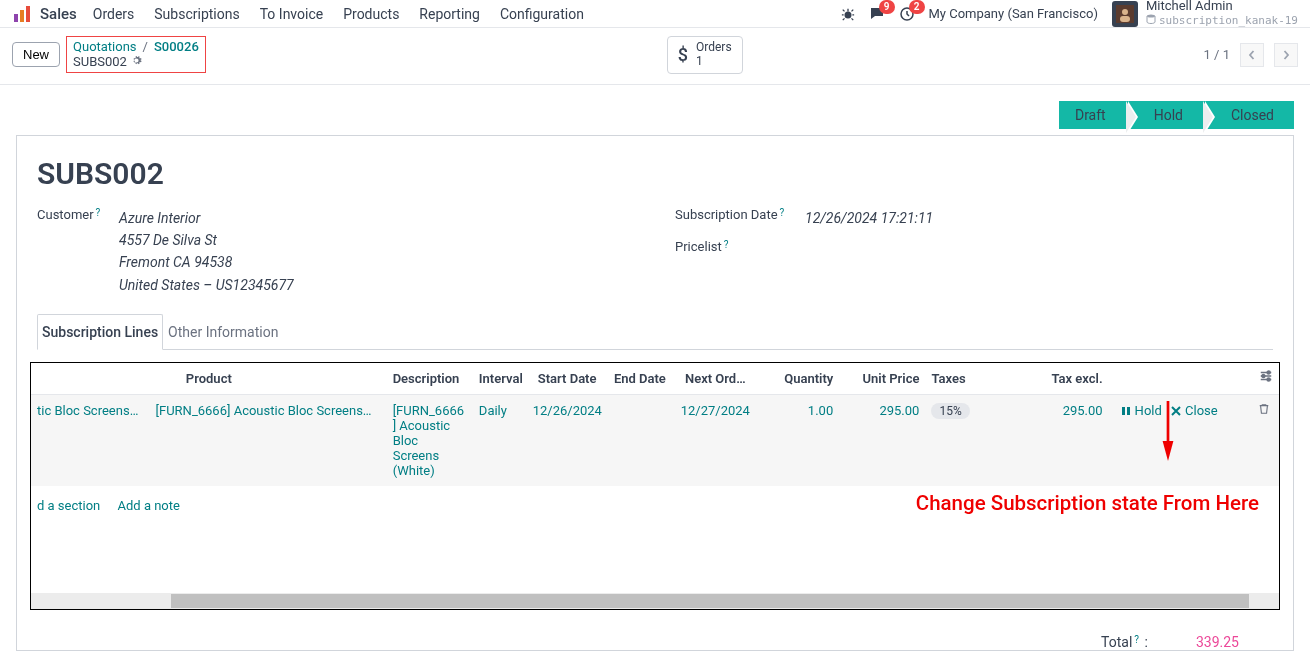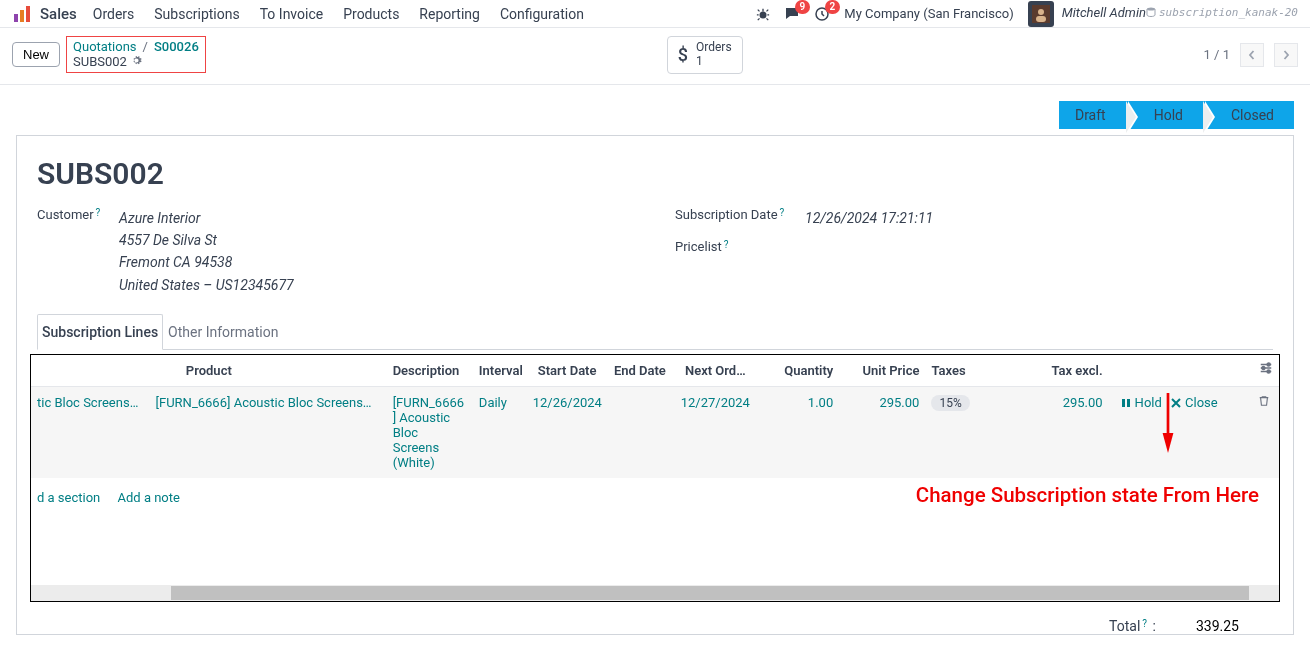--- a/index.html
+++ b/index.html
@@ -31,21 +31,21 @@
   .topnav-right { margin-left: auto; display: flex; align-items: center; gap: 14px; font-size: 13px; }
   .icon-btn { position: relative; display: inline-flex; align-items: center; cursor: pointer; }
   .badge {
     position: absolute; top: -6px; right: -10px;
     background: #ef4444; color: #fff; border-radius: 10px;
     font-size: 10px; padding: 0 5px; line-height: 14px; font-weight: 600;
   }
   .company-name { color: #374151; }
   .user-block { display: flex; align-items: center; gap: 8px; }
   .avatar { width: 26px; height: 26px; background: #374151; border-radius: 3px; display:flex;align-items:center;justify-content:center;color:#fff;font-size:14px; }
-  .user-text { display: flex; flex-direction: row; line-height: 1.15; font-style: italic; }
+  .user-text { display: flex; flex-direction: column; line-height: 1.15; }
   .user-name { color: #374151; font-size: 13px; }
   .user-db { color: #9ca3af; font-size: 11px; font-family: monospace; display:flex;align-items:center;gap:3px; }
   .db-icon { color: #9ca3af; }
 
   
   .controlbar {
     display: flex;
     align-items: center;
     justify-content: space-between;
     padding: 8px 12px 10px 12px;
@@ -86,21 +86,21 @@
   .pager { color: #6b7280; font-size: 13px; }
   .pager-btn { width: 24px; height: 24px; border:1px solid #e5e7eb; background:#f8f8f8; display:inline-flex;align-items:center;justify-content:center;cursor:pointer;color:#9ca3af; }
 
   
   .content-pad { padding: 16px 16px 0 16px; }
   .status-bar { display:flex; justify-content:flex-end; margin-bottom: 6px; }
   .status-steps { display:flex; }
   .status-step {
     position: relative;
     padding: 6px 20px 6px 28px;
-    background: #0ea5e9;
+    background: #14b8a6;
     color: #374151;
     font-size: 14px;
     cursor: pointer;
   }
   .status-step:first-child { padding-left: 16px; }
   .status-step::after {
      content:"";
      position:absolute;
      right:-10px; top:0;
      border-top: 16px solid transparent;
@@ -149,21 +149,21 @@
     border-bottom-color:#fff;
     background:#fff;
     border-top-left-radius:2px;
     border-top-right-radius:2px;
     font-weight:500;
   }
 
   
   .table-wrap {
     border:1.5px solid #000;
-    margin: 4px -7px;
+    margin: 12px -7px;
     position:relative;
     overflow:hidden;
   }
   .tbl { width: 100%; border-collapse: collapse; table-layout: fixed; }
   .tbl th, .tbl td { padding: 8px 6px; text-align:left; vertical-align:top; font-size:13px; }
   .tbl thead th { color:#374151; font-weight:600; border-bottom:1px solid #e5e7eb; }
   .tbl thead th.right, .tbl td.right { text-align:right; }
   .tbl thead th.center, .tbl td.center { text-align:center; }
   .row-line td { border-bottom: none; }
   .link-txt { color:#017e84; }
@@ -176,21 +176,21 @@
 
   .hscroll-track { height:16px; background:#ececec; display:flex; align-items:center; }
   .hscroll-thumb { height:14px; background:#c0c0c0; margin-left:140px; flex:1; margin-right:30px; border-radius:0; }
 
   
   .annot-arrow { position:absolute; left:1117px; top:33px; color:#ef0000; font-size:56px; line-height:0.5; transform: scaleX(0.45); pointer-events:none; }
   .annot-text { position:absolute; right:20px; top:128px; color:#ef0000; font-size:20.5px; font-weight:500; pointer-events:none; }
 
   .total-row { display:flex; justify-content:flex-end; align-items:baseline; gap: 40px; padding: 12px 34px 0 0; font-size:14px; }
   .total-label { color:#374151; display:flex;align-items:flex-start;gap:2px;}
-  .total-val { color:#000000; }
+  .total-val { color:#ec4899;margin-left:8px; }
 
   .settings-corner { position:absolute; right:6px; top:6px; color:#6b7280; cursor:pointer; }
 </style>
 </head>
 <body>
 
 <div class="topnav">
   <div class="topnav-left">
     <span class="logo">
       <svg width="20" height="20" viewBox="0 0 20 20">
@@ -240,21 +240,21 @@
       </span>
       <div class="user-text">
         <span class="user-name">Mitchell Admin</span>
         <span class="user-db">
           <span class="db-icon">
             <svg width="10" height="10" viewBox="0 0 10 10" fill="#9ca3af">
                 <ellipse cx="5" cy="2" rx="4" ry="1.5"></ellipse>
                 <path d="M1 2v6c0 .8 1.8 1.5 4 1.5s4-.7 4-1.5V2" fill="none" stroke="#9ca3af"></path>
               </svg>
           </span>
-          <span>subscription_kanak-20</span>
+          <span>subscription_kanak-19</span>
         </span>
       </div>
     </div>
   </div>
 </div>
 
 <div class="controlbar">
   <div class="cb-left">
     <button class="btn-new">New</button>
     <div class="breadcrumb-wrap">

